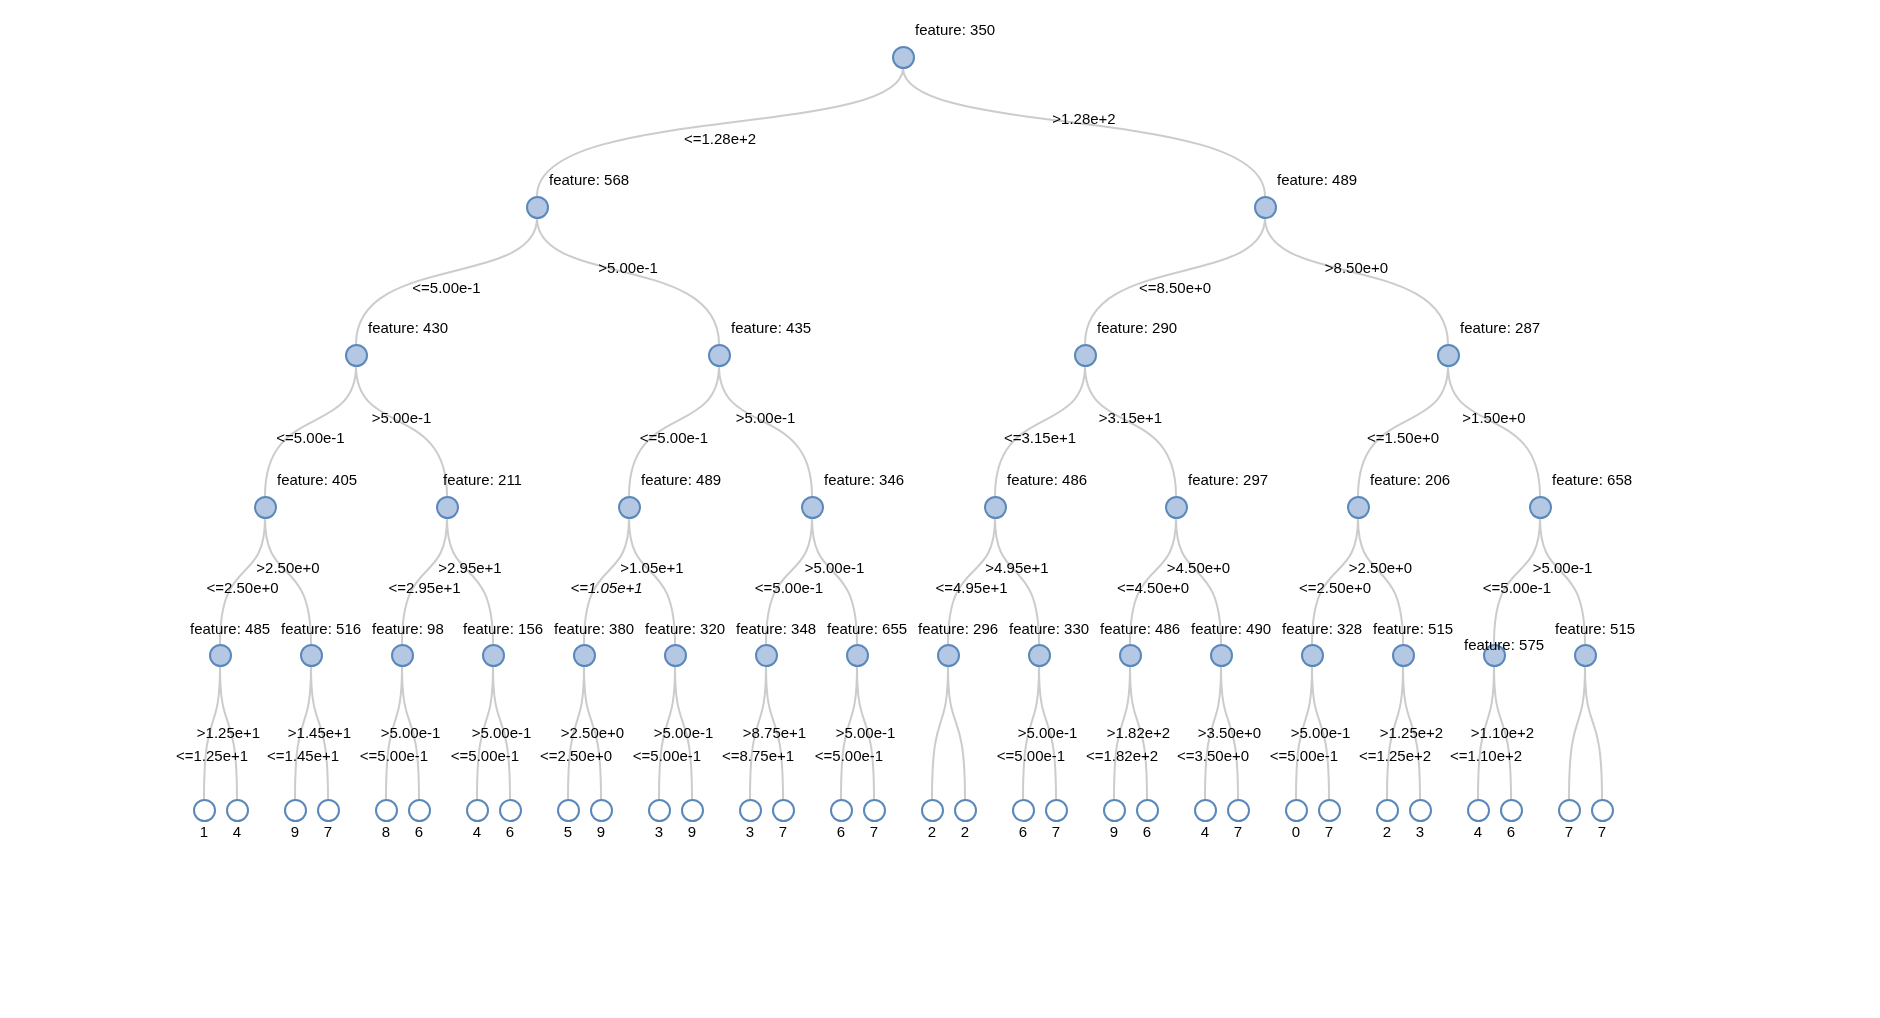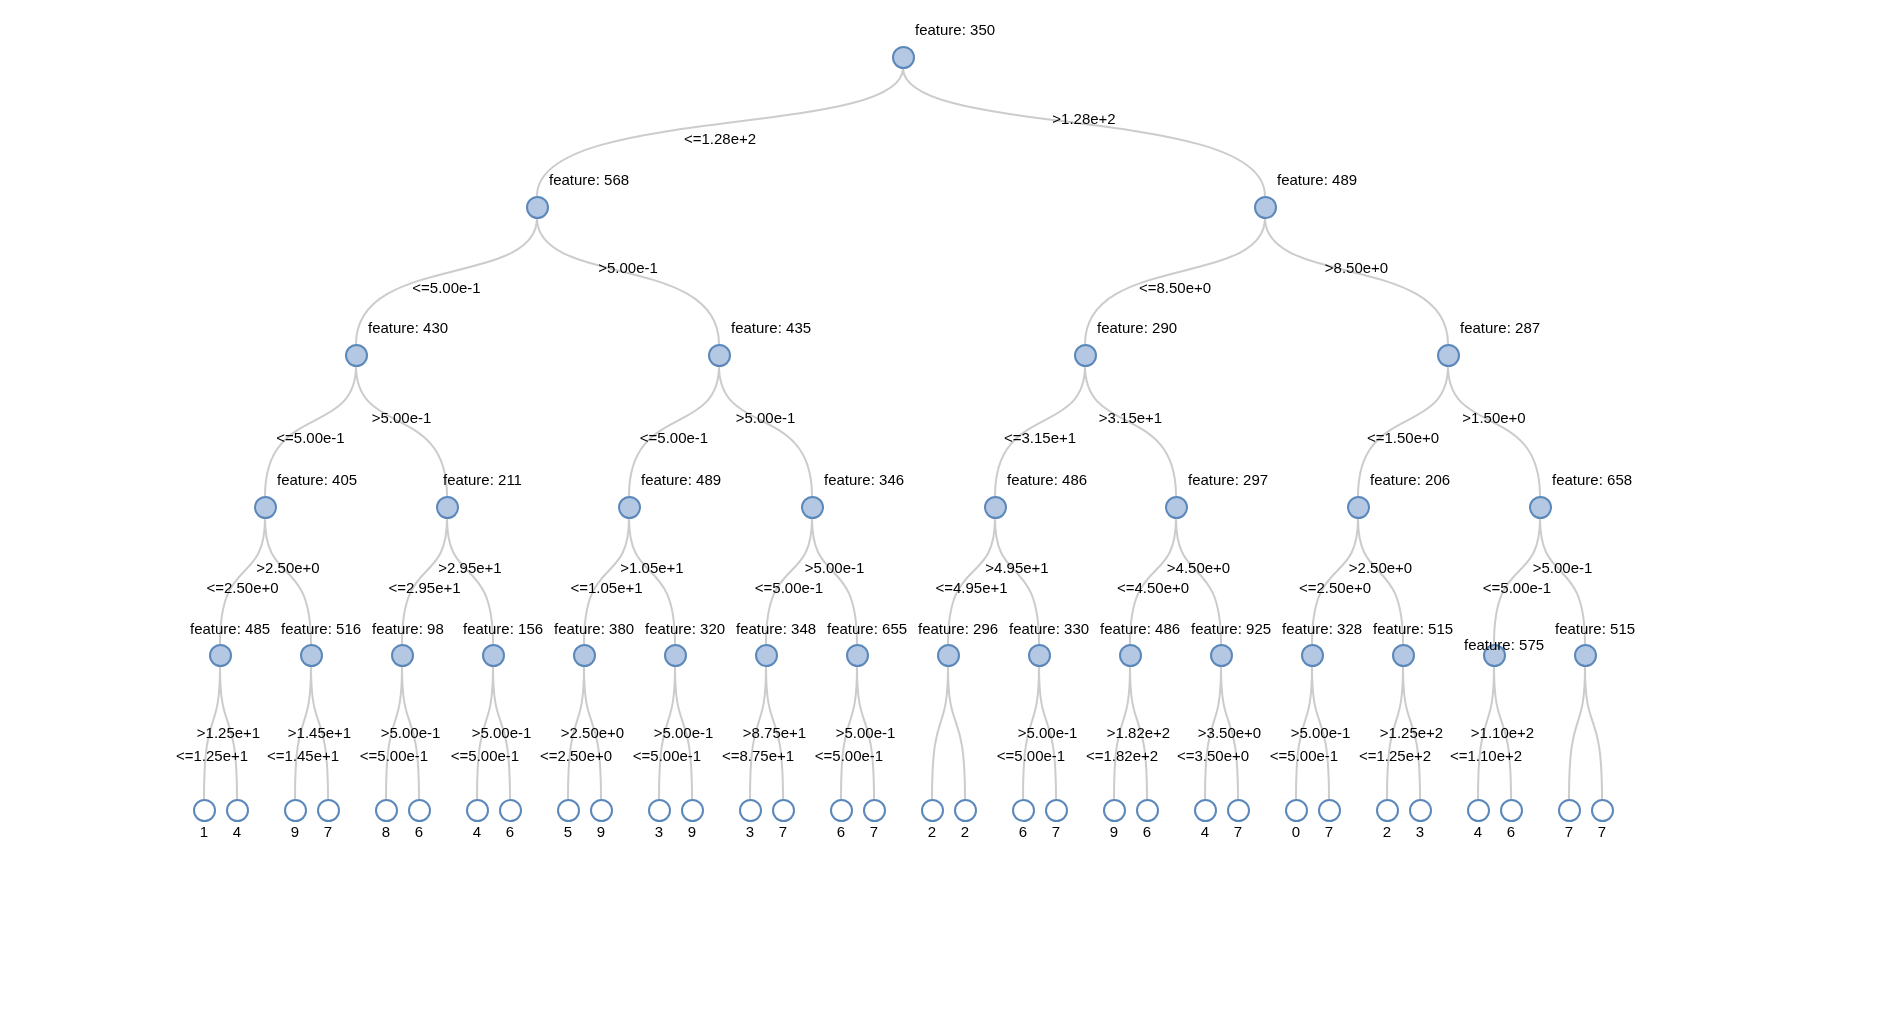--- a/index.html
+++ b/index.html
@@ -161,21 +161,21 @@
       <div class="lbl edge-label" style="left: 674px; top: 437px;">&lt;=5.00e-1</div>
       <div class="lbl edge-label" style="left: 765.5px; top: 417px;">&gt;5.00e-1</div>
       <div class="lbl edge-label" style="left: 1040px; top: 437px;">&lt;=3.15e+1</div>
       <div class="lbl edge-label" style="left: 1130.5px; top: 417px;">&gt;3.15e+1</div>
       <div class="lbl edge-label" style="left: 1403px; top: 437px;">&lt;=1.50e+0</div>
       <div class="lbl edge-label" style="left: 1494px; top: 417px;">&gt;1.50e+0</div>
       <div class="lbl edge-label" style="left: 242.5px; top: 587px;">&lt;=2.50e+0</div>
       <div class="lbl edge-label" style="left: 288px; top: 567px;">&gt;2.50e+0</div>
       <div class="lbl edge-label" style="left: 424.5px; top: 587px;">&lt;=2.95e+1</div>
       <div class="lbl edge-label" style="left: 470px; top: 567px;">&gt;2.95e+1</div>
-      <div class="lbl edge-label" style="left: 606.5px; top: 587px;">&lt;=1.05e+1</div>
+      <div class="lbl edge-label" style="left: 606.5px; top: 587px; font-style: italic;">&lt;=1.05e+1</div>
       <div class="lbl edge-label" style="left: 652px; top: 567px;">&gt;1.05e+1</div>
       <div class="lbl edge-label" style="left: 789px; top: 587px;">&lt;=5.00e-1</div>
       <div class="lbl edge-label" style="left: 834.5px; top: 567px;">&gt;5.00e-1</div>
       <div class="lbl edge-label" style="left: 971.5px; top: 587px;">&lt;=4.95e+1</div>
       <div class="lbl edge-label" style="left: 1017px; top: 567px;">&gt;4.95e+1</div>
       <div class="lbl edge-label" style="left: 1153px; top: 587px;">&lt;=4.50e+0</div>
       <div class="lbl edge-label" style="left: 1198.5px; top: 567px;">&gt;4.50e+0</div>
       <div class="lbl edge-label" style="left: 1335px; top: 587px;">&lt;=2.50e+0</div>
       <div class="lbl edge-label" style="left: 1380.5px; top: 567px;">&gt;2.50e+0</div>
       <div class="lbl edge-label" style="left: 1517px; top: 587px;">&lt;=5.00e-1</div>
@@ -227,21 +227,21 @@
       <div class="lbl node-label" style="left: 281px; top: 628px; transform: translate(0px, -50%);">feature: 516</div>
       <div class="lbl node-label" style="left: 372px; top: 628px; transform: translate(0px, -50%);">feature: 98</div>
       <div class="lbl node-label" style="left: 463px; top: 628px; transform: translate(0px, -50%);">feature: 156</div>
       <div class="lbl node-label" style="left: 554px; top: 628px; transform: translate(0px, -50%);">feature: 380</div>
       <div class="lbl node-label" style="left: 645px; top: 628px; transform: translate(0px, -50%);">feature: 320</div>
       <div class="lbl node-label" style="left: 736px; top: 628px; transform: translate(0px, -50%);">feature: 348</div>
       <div class="lbl node-label" style="left: 827px; top: 628px; transform: translate(0px, -50%);">feature: 655</div>
       <div class="lbl node-label" style="left: 918px; top: 628px; transform: translate(0px, -50%);">feature: 296</div>
       <div class="lbl node-label" style="left: 1009px; top: 628px; transform: translate(0px, -50%);">feature: 330</div>
       <div class="lbl node-label" style="left: 1100px; top: 628px; transform: translate(0px, -50%);">feature: 486</div>
-      <div class="lbl node-label" style="left: 1191px; top: 628px; transform: translate(0px, -50%);">feature: 925</div>
+      <div class="lbl node-label" style="left: 1191px; top: 628px; transform: translate(0px, -50%);">feature: 490</div>
       <div class="lbl node-label" style="left: 1282px; top: 628px; transform: translate(0px, -50%);">feature: 328</div>
       <div class="lbl node-label" style="left: 1373px; top: 628px; transform: translate(0px, -50%);">feature: 515</div>
       <div class="lbl node-label" style="left: 1464px; top: 644px; transform: translate(0px, -50%);">feature: 575</div>
       <div class="lbl node-label" style="left: 1555px; top: 628px; transform: translate(0px, -50%);">feature: 515</div>
       <div class="lbl leaf-label" style="left: 204px; top: 824px;">1</div>
       <div class="lbl leaf-label" style="left: 237px; top: 824px;">4</div>
       <div class="lbl leaf-label" style="left: 295px; top: 824px;">9</div>
       <div class="lbl leaf-label" style="left: 328px; top: 824px;">7</div>
       <div class="lbl leaf-label" style="left: 386px; top: 824px;">8</div>
       <div class="lbl leaf-label" style="left: 419px; top: 824px;">6</div>

